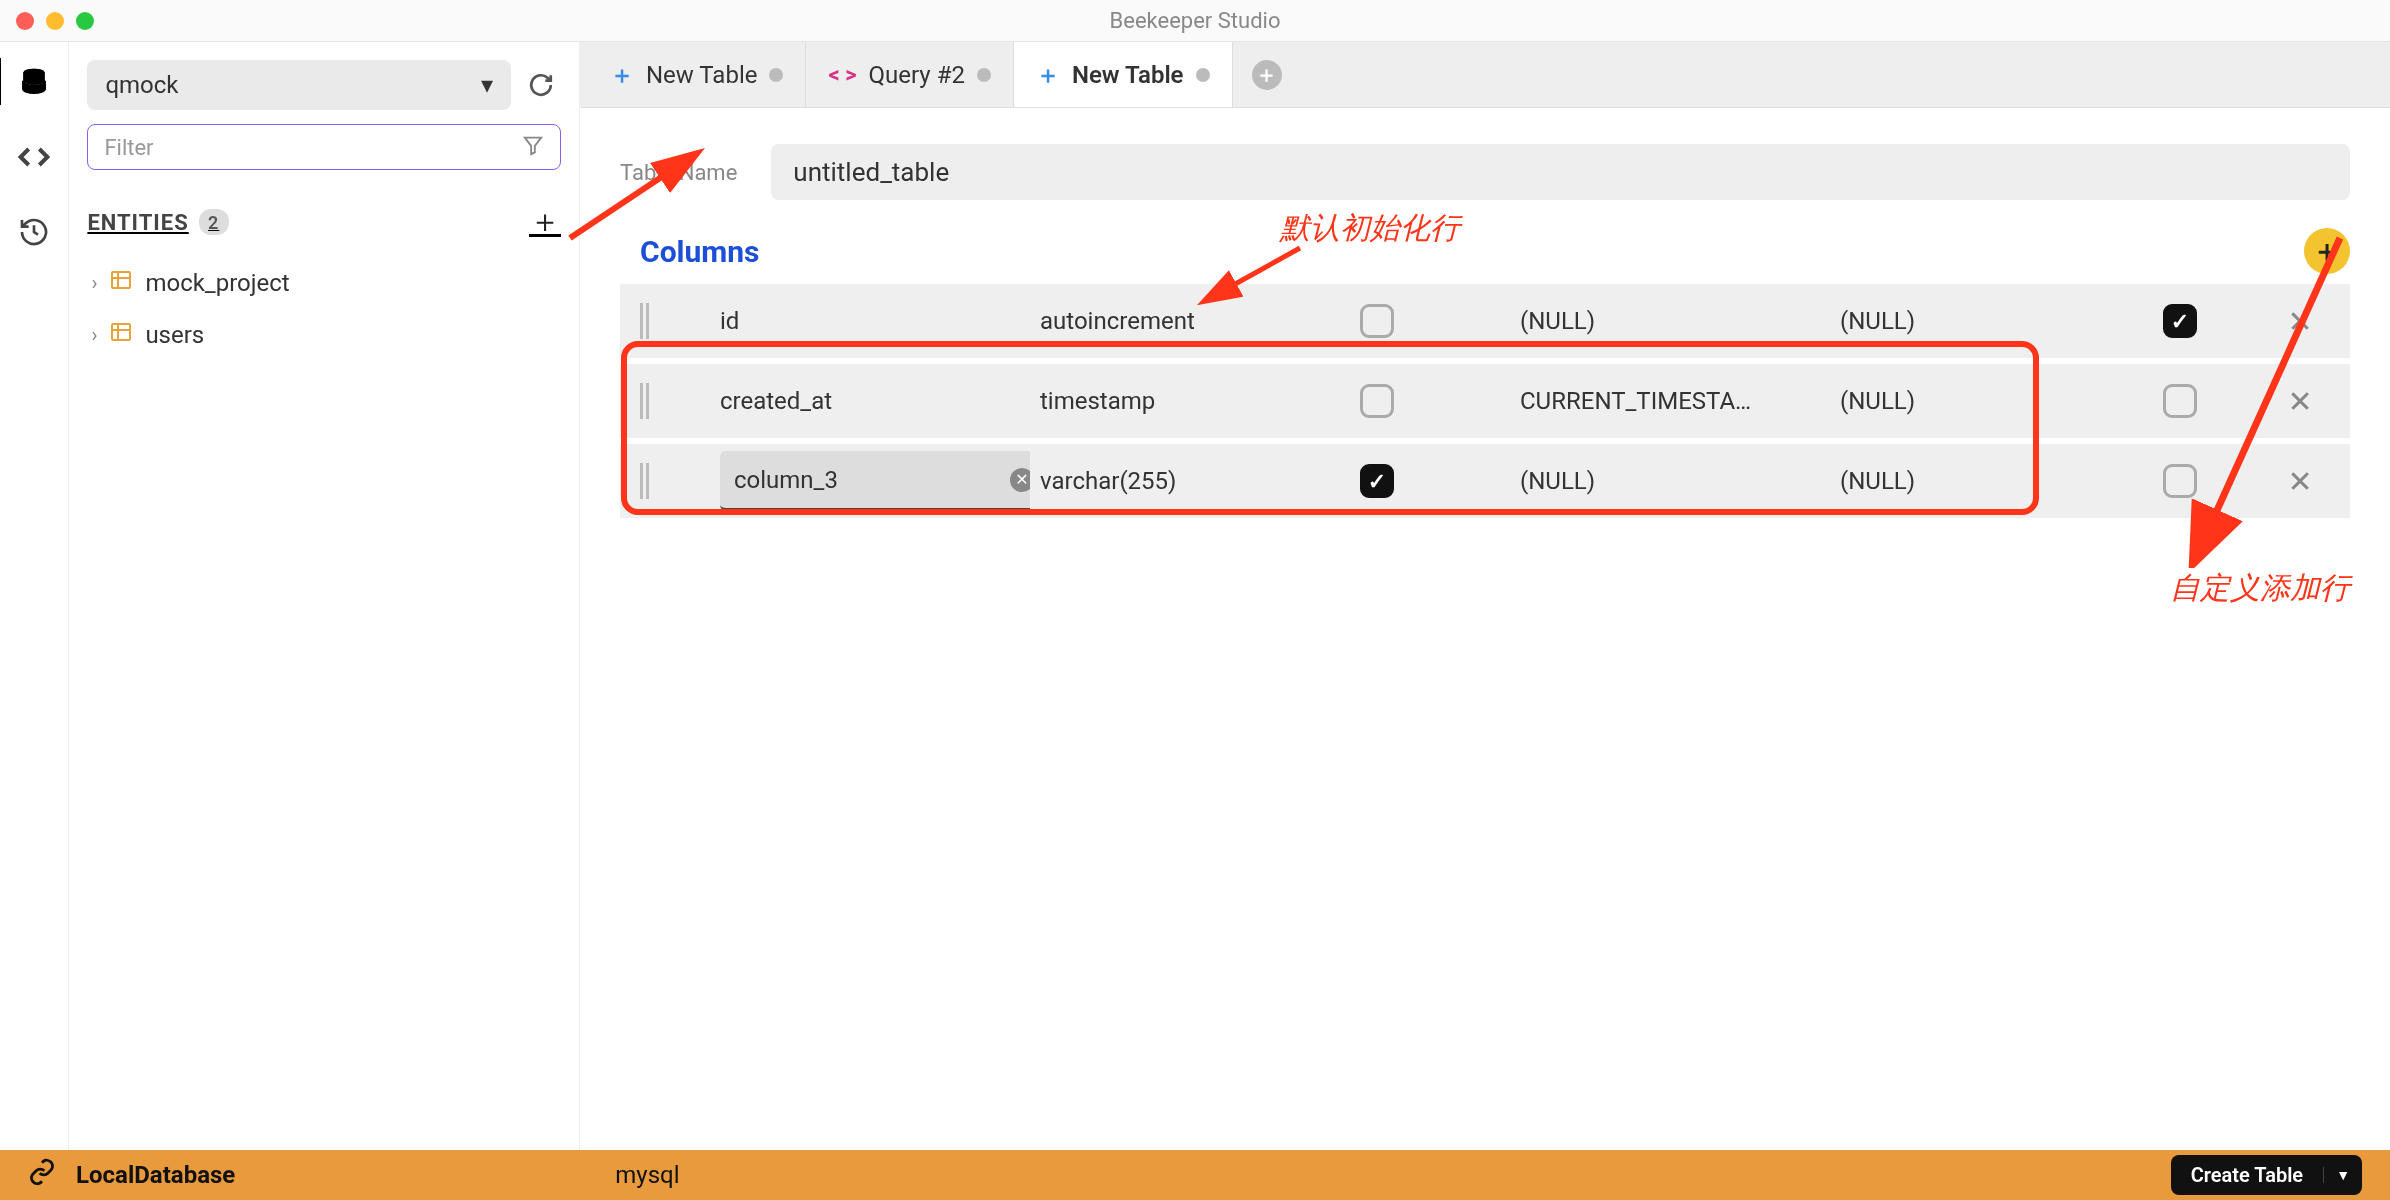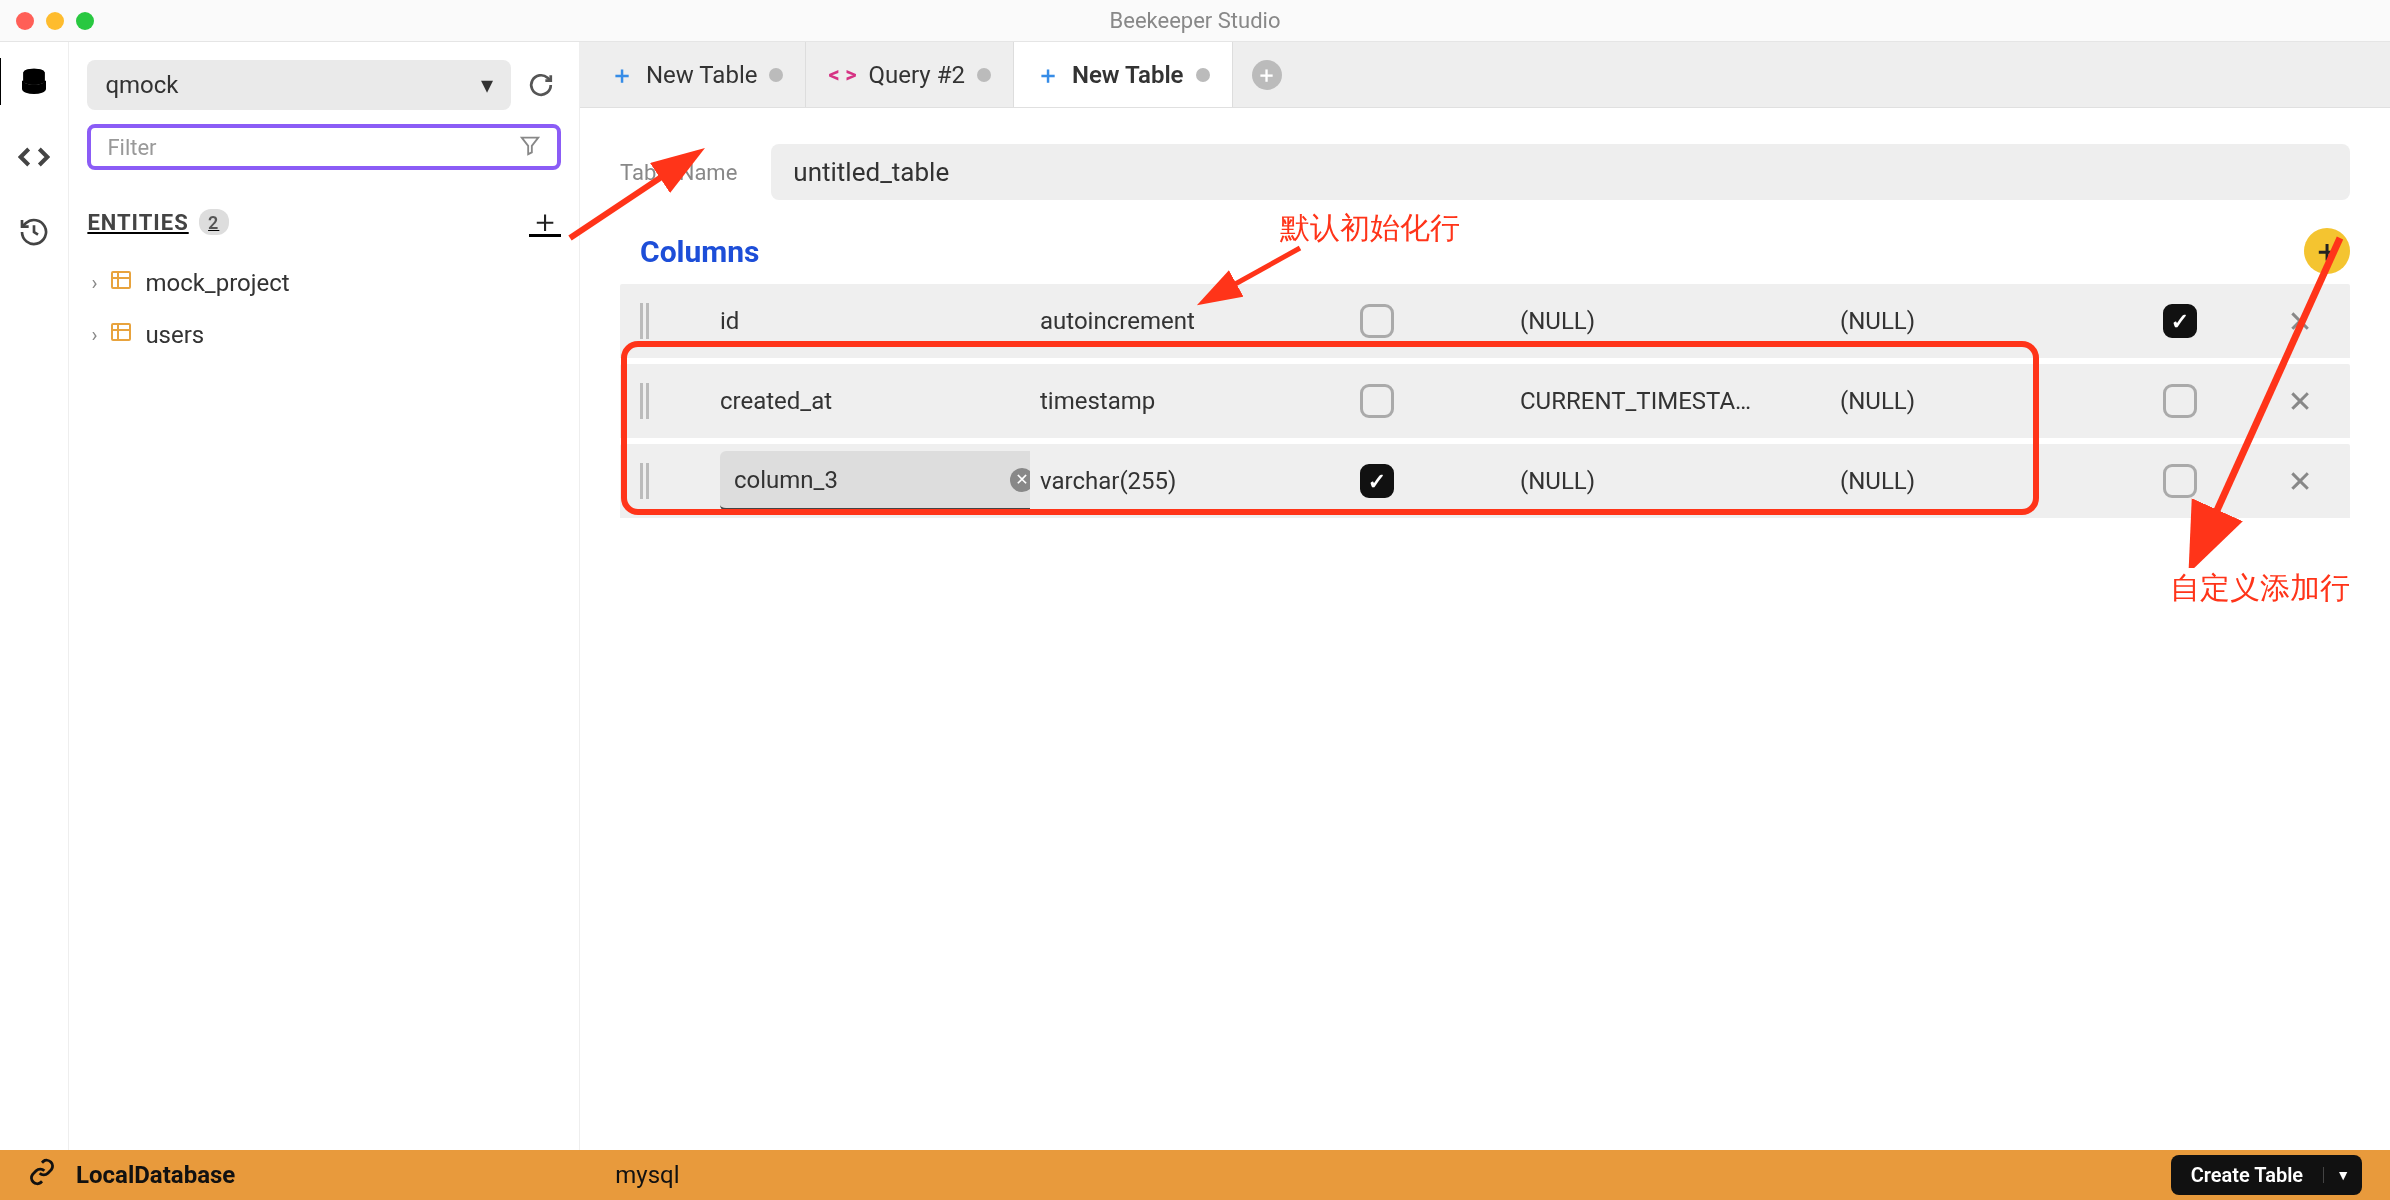--- a/index.html
+++ b/index.html
@@ -19,21 +19,21 @@
 .nav-rail { width: 70px; background: #fff; border-right: 1px solid #eee; display: flex; flex-direction: column; align-items: center; padding-top: 22px; gap: 40px; }
 .rail-icon { width: 35px; height: 35px; color: #444; display: flex; align-items: center; justify-content: center; }
 .rail-icon svg { width: 32px; height: 32px; }
 .rail-icon.active { color: #000; position: relative; }
 .rail-icon.active::before { content:''; position:absolute; left:-20px; top:-6px; bottom:-6px; width:4px; background:#000; }
 
 .sidebar { width: 515px; background: #fff; border-right: 1px solid #eee; padding: 18px 18px 0 18px; }
 .db-select-row { display: flex; gap: 10px; align-items: center; margin-bottom: 14px; }
 .db-select { flex: 1; height: 50px; background: #eaeaea; border-radius: 8px; display: flex; align-items: center; padding: 0 18px; font-size: 24px; color: #333; justify-content: space-between; cursor: pointer; }
 .refresh-btn { width: 40px; height: 40px; display: flex; align-items: center; justify-content: center; color: #555; cursor: pointer; }
-.filter-input { width: 100%; height: 46px; border: 4px solid #8b5cf6; border-radius: 8px; padding: 0 16px; font-size: 22px; color: #888; display: flex; align-items: center; justify-content: space-between; }
+.filter-input { width: 100%; height: 46px; border: 1px solid #8b5cf6; border-radius: 8px; padding: 0 16px; font-size: 22px; color: #888; display: flex; align-items: center; justify-content: space-between; }
 .entities-header { display: flex; align-items: center; justify-content: space-between; margin: 30px 0 16px; text-decoration: underline; }
 .entities-label { font-size: 22px; font-weight: 700; color: #444; letter-spacing: 1px; display: flex; align-items: center; gap: 10px; }
 .entities-count { background: #ddd; border-radius: 12px; min-width: 30px; height: 26px; display: inline-flex; align-items: center; justify-content: center; font-size: 18px; color: #555; padding: 0 8px; font-weight: 600; }
 .add-entity { font-size: 32px; color: #222; cursor: pointer; }
 .entity-list { display: flex; flex-direction: column; gap: 6px; }
 .entity-item { display: flex; align-items: center; gap: 12px; padding: 8px 4px; font-size: 24px; color: #333; cursor: pointer; }
 .entity-chevron { color: #888; font-size: 20px; }
 .entity-icon { color: #e8a33d; }
 .entity-icon svg { width: 24px; height: 24px; }
 
@@ -65,21 +65,21 @@
 .dh-bar { width: 3px; height: 36px; background: #bbb; }
 .cell { padding: 0 10px; overflow: hidden; text-overflow: ellipsis; white-space: nowrap; }
 .checkbox { width: 34px; height: 34px; border: 3px solid #aaa; border-radius: 9px; display: flex; align-items: center; justify-content: center; }
 .checkbox.checked { background: #111; border-color: #111; color: #fff; }
 .checkbox.checked::after { content: '✓'; font-size: 22px; font-weight: 900; }
 .del-btn { color: #888; font-size: 30px; cursor: pointer; text-align: center; }
 .col-name-input { background: #ddd; height: 60px; border-radius: 6px; display: flex; align-items: center; padding: 0 14px; justify-content: space-between; width: 328px; border-bottom: 3px solid #444;}
 .clear-x { width: 24px; height: 24px; border-radius: 50%; background: #888; color: #fff; display: flex; align-items: center; justify-content: center; font-size: 16px; cursor: pointer; }
 
 
-.annot { position: absolute; color: #ff3419; font-size: 30px; pointer-events: none; }
+.annot { position: absolute; color: #ff3419; font-size: 30px; pointer-events: none; font-style: italic; }
 .arrow-svg { position: absolute; pointer-events: none; }
 
 
 .footer { position: absolute; bottom: 0; left: 0; right: 0; height: 50px; background: #e89a3c; display: flex; align-items: center; padding: 0 28px; justify-content: space-between; }
 .footer-left { display: flex; align-items: center; gap: 20px; color: #111; font-size: 24px; }
 .footer-db-type { color: #111; font-size: 24px; }
 .link-icon svg { width: 28px; height: 28px; }
 .create-btn { background: #111; color: #fff; height: 40px; border-radius: 8px; display: flex; align-items: center; overflow: hidden; cursor: pointer; }
 .create-btn-label { padding: 0 20px; font-size: 20px; font-weight: 600; }
 .create-btn-caret { border-left: 1px solid #444; padding: 0 12px; font-size: 14px; }

